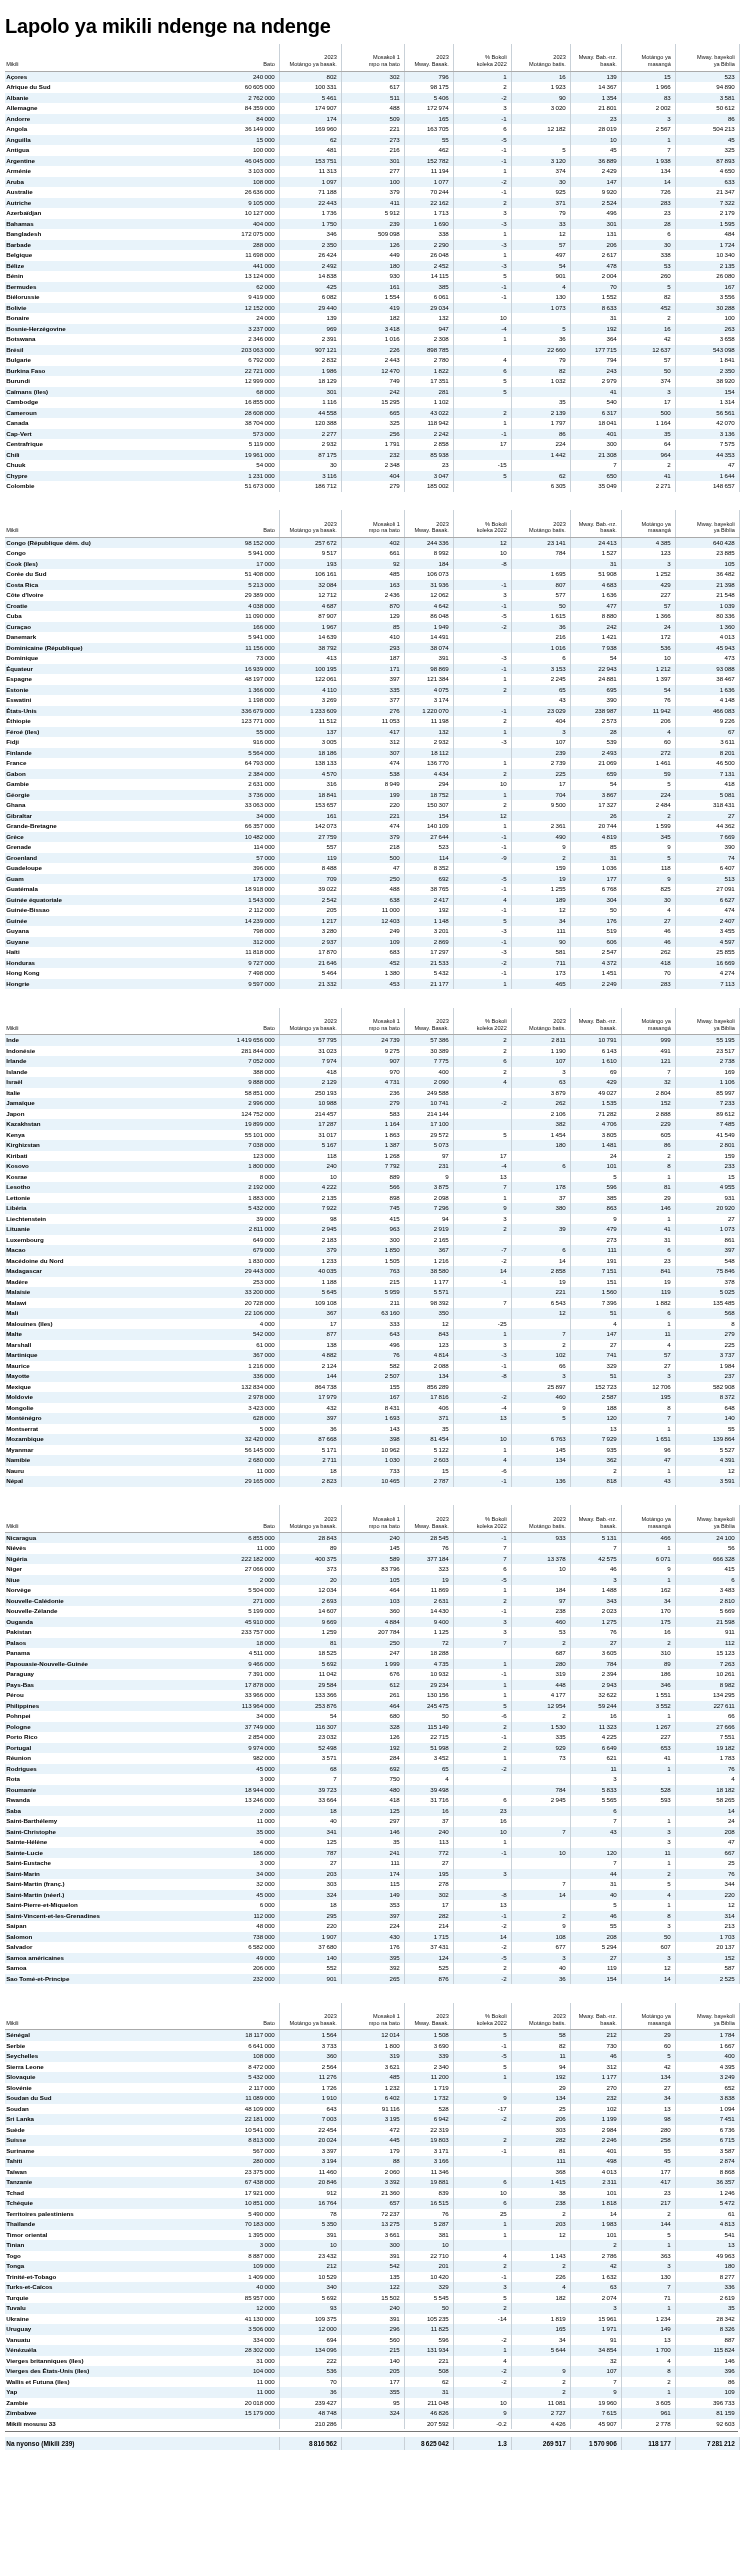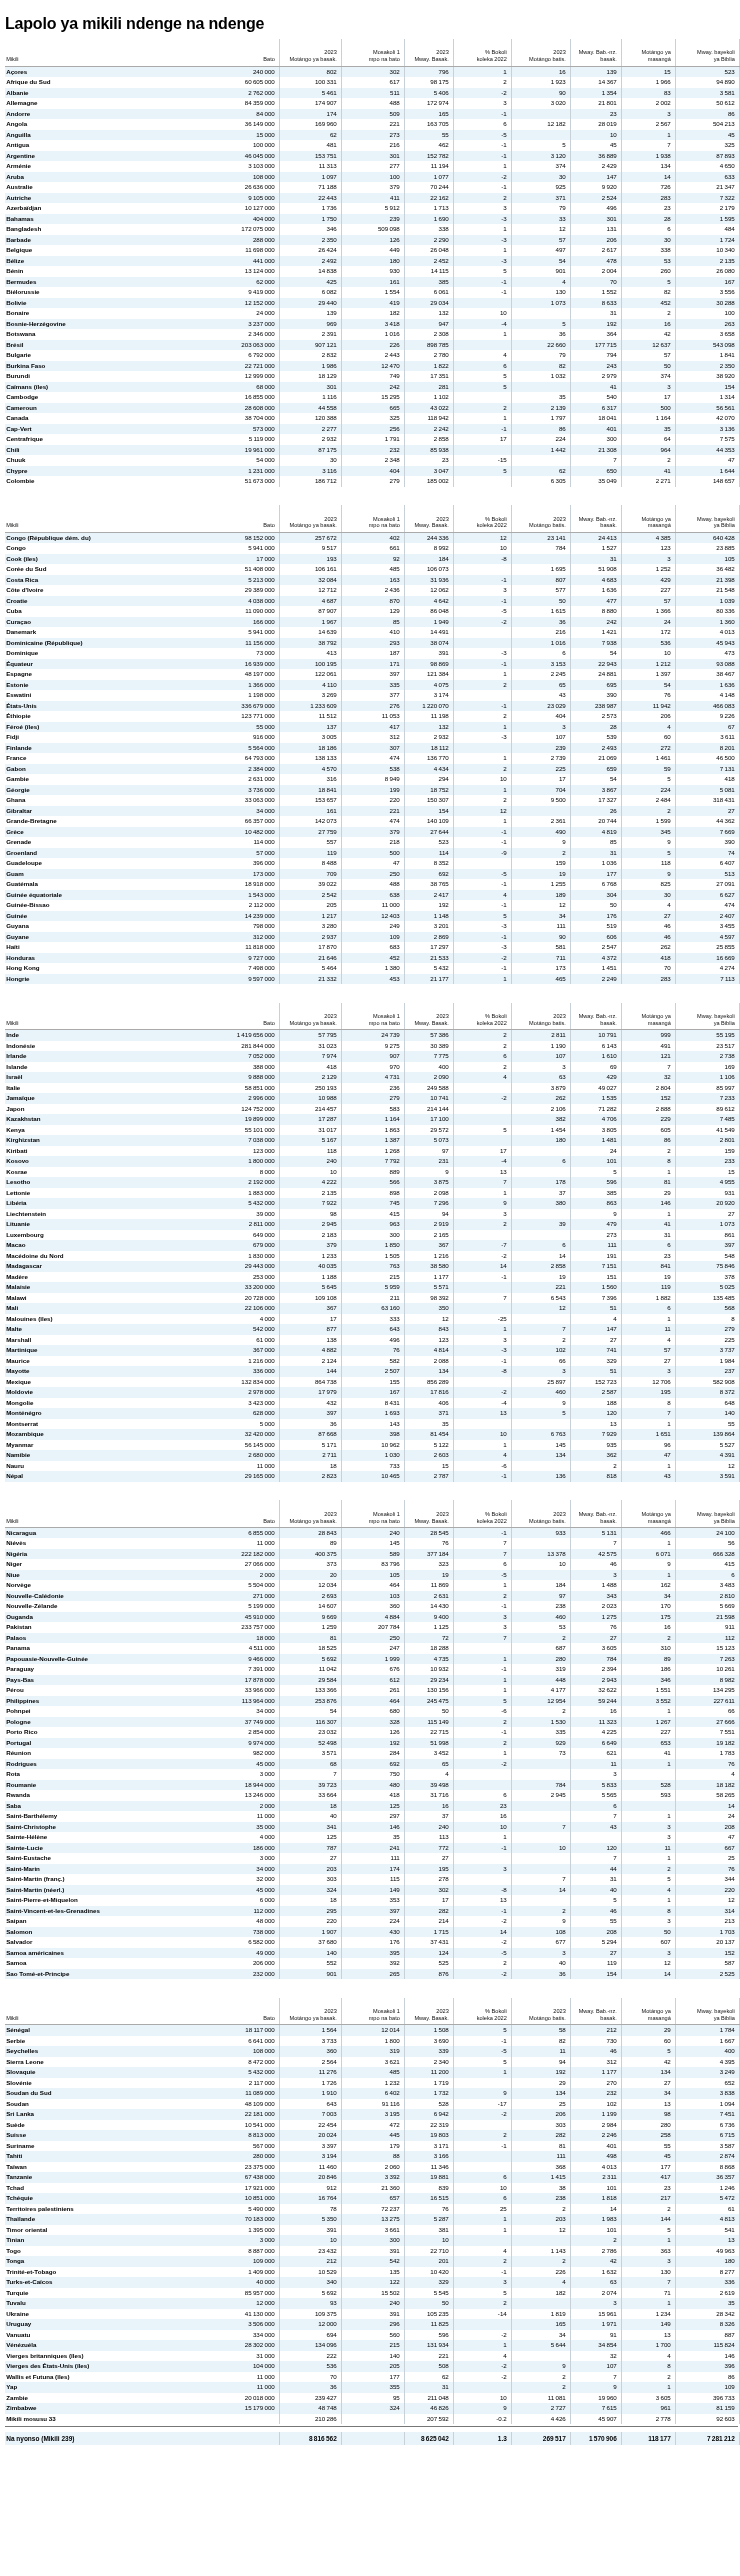--- a/index.html
+++ b/index.html
@@ -1,18 +1,18 @@
 <!DOCTYPE html>
 <html style="font-size:10px"><head>
 <meta charset="utf-8">
 <style>
   html,body{margin:0;padding:0;background:#ffffff;color:#000;
     font-family:"Liberation Sans","DejaVu Sans",sans-serif;}
   body{width:740px;min-height:2576px;box-sizing:border-box;padding:2.5px 0 37px 5px;}
-  h1{font-size:16px;font-weight:bold;letter-spacing:-0.2px;margin:12.3px 0 6.2px 0;}
+  h1{font-size:20px;font-weight:bold;letter-spacing:-0.2px;margin:12.3px 0 6.2px 0;}
   table.report{border-collapse:collapse;table-layout:fixed;width:733px;margin-top:0;}
   table.report.gap{margin-top:18.5px;}
   thead th{font-size:5.6px;font-weight:normal;line-height:6.8px;color:#111;
     text-align:right;vertical-align:bottom;white-space:pre-line;
     padding:3.7px 3.7px 2.5px 1.2px;border-bottom:0.6px solid #aaaaaa;}
   thead th:first-child{text-align:left;padding-left:1.2px;}
   tbody td{font-size:6.2px;height:10.5px;line-height:10.5px;padding:0 3.7px 0 1.2px;
     text-align:right;white-space:nowrap;overflow:hidden;}
   tbody td.lbl{text-align:left;font-weight:bold;padding-left:1.2px;}
   tbody tr:nth-child(odd){background:#e8f3fa;}

